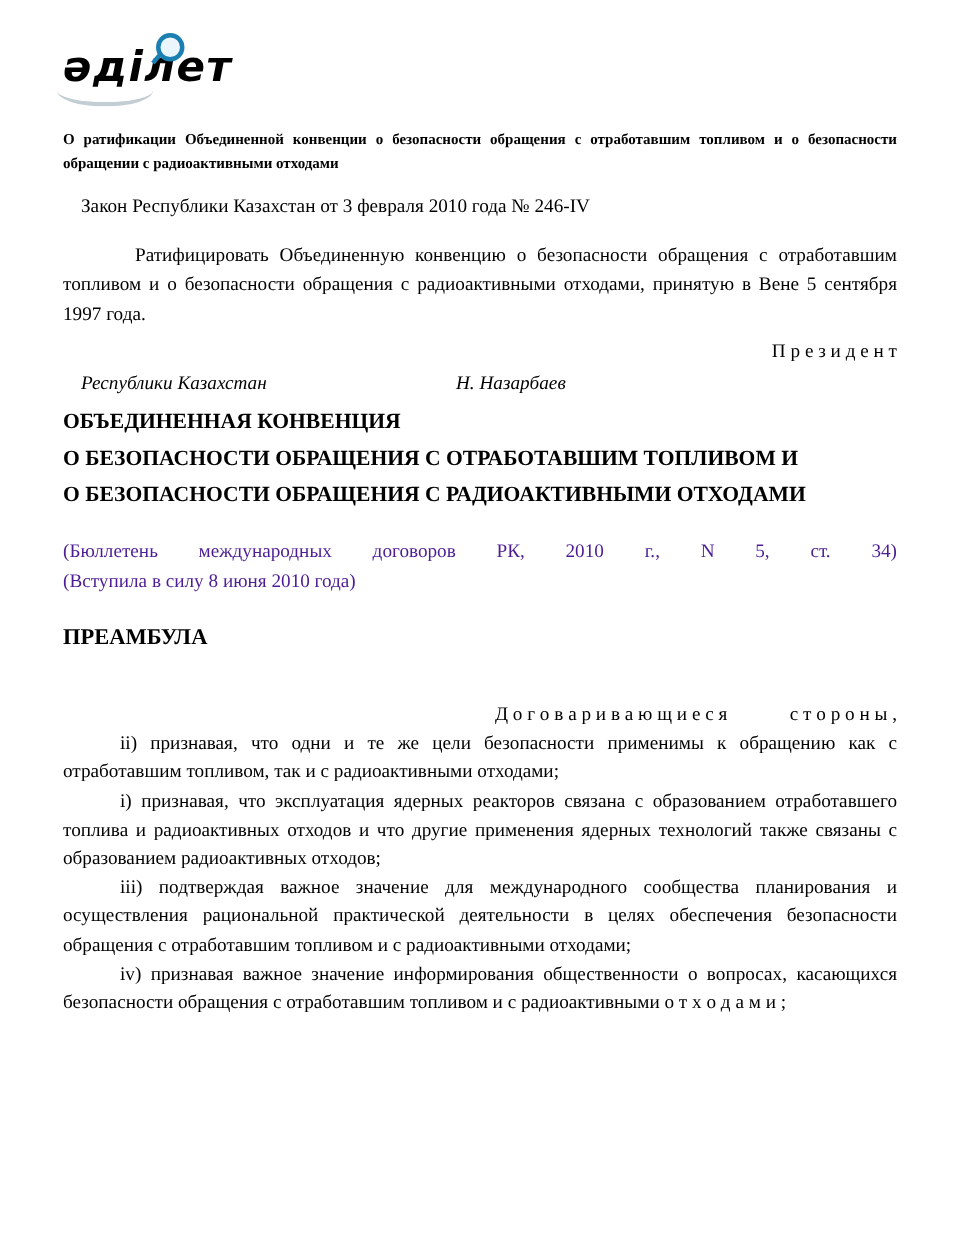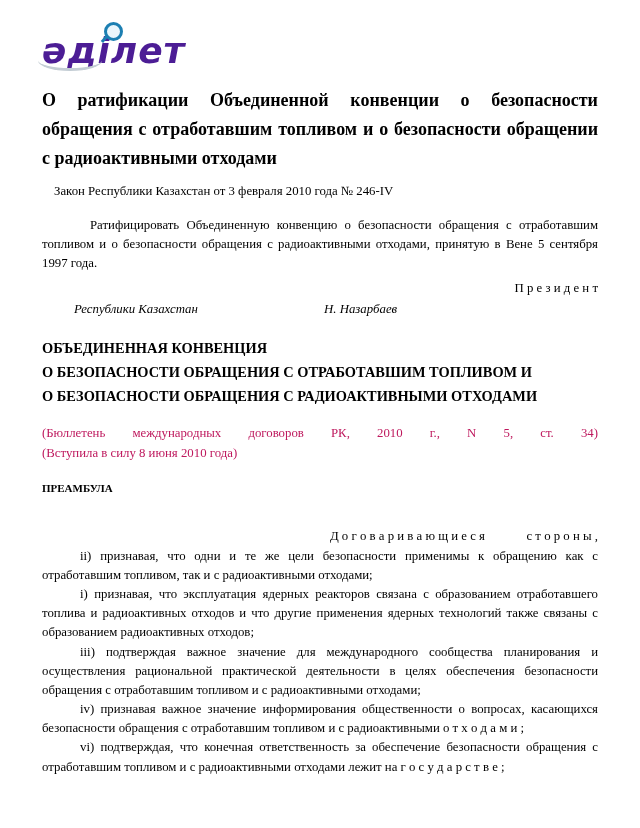--- a/index.html
+++ b/index.html
@@ -6,50 +6,50 @@
   .page{
     width:640px;height:828px;box-sizing:border-box;
     padding:24px 42px 10px 42px;background:#fff;overflow:hidden;
     font-family:"Liberation Serif", serif;font-size:12.8px;color:#000;
     line-height:1.5;
   }
   
   .logo{position:relative;height:52px;margin-bottom:10px;}
   .logo-text{
     font-family:"DejaVu Sans", sans-serif;font-style:italic;font-weight:bold;
-    font-size:36px;color:#4c1d95;letter-spacing:1px;text-align:right;
+    font-size:28px;color:#000000;letter-spacing:1px;text-align:right;
   }
   .magnifier{
     position:absolute;left:62px;top:-2px;width:13px;height:13px;border-radius:50%;
     border:3px solid #1c7fb2;background:#eaf6fc;display:block;
   }
   .magnifier .mag-handle{
     position:absolute;left:-4px;bottom:-5px;width:3px;height:8px;background:#1c7fb2;
     transform:rotate(40deg);display:block;
   }
   .swoosh{
     position:absolute;left:-4px;top:26px;width:64px;height:18px;display:block;
     border-bottom:3px solid #c3cdd4;border-radius:50%;
   }
   .bold{font-weight:bold;}
   .italic{font-style:italic;}
-  .red{color:#be185d;}
+  .red{color:#4c1d95;}
   .just{text-align:justify;}
   .justlast{text-align:justify;text-align-last:justify;}
   .right{text-align:right;font-family:Liberation Serif, serif;}
   .pre{white-space:pre;}
-  .title{font-size:18px;line-height:1.6;margin:6px 0 10px 0;}
+  .title{font-size:10px;line-height:1.6;margin:6px 0 10px 0;}
   .line{margin:2px 12px;}
   .para{margin:14px 0 0 0;text-align:justify;text-indent:48px;}
   .pres{margin-top:6px;}
   .sig-row{display:flex;margin-top:2px;}
-  .sig-row .republic{margin-left:32px;width:250px;}
-  .conv-title{font-size:14.4px;line-height:1.7;margin-top:16px;}
+  .sig-row .republic{margin-left:12px;width:250px;}
+  .conv-title{font-size:14.4px;line-height:1.7;margin-top:4px;}
   .red-block{margin-top:14px;line-height:1.6;}
-  .preamble{margin-top:16px;font-size:11px;}
+  .preamble{margin-top:16px;font-size:15px;}
   .parties{margin-top:31px;}
   .item{margin:0;text-align:justify;text-indent:38px;}
 </style>
 </head>
 <body>
 
 <div class="page">
 
   <div class="logo">
     <span class="logo-text">әділет</span>
@@ -84,15 +84,14 @@
   </div>
 
   <div class="bold preamble">ПРЕАМБУЛА</div>
 
   <div class="right pre parties">Д о г о в а р и в а ю щ и е с я             с т о р о н ы ,</div>
 
   <p class="item">ii) признавая, что одни и те же цели безопасности применимы к обращению как с отработавшим топливом, так и с радиоактивными отходами;</p>
   <p class="item">i) признавая, что эксплуатация ядерных реакторов связана с образованием отработавшего топлива и радиоактивных отходов и что другие применения ядерных технологий также связаны с образованием радиоактивных отходов;</p>
   <p class="item">iii) подтверждая важное значение для международного сообщества планирования и осуществления рациональной практической деятельности в целях обеспечения безопасности обращения с отработавшим топливом и с радиоактивными отходами;</p>
   <p class="item">iv) признавая важное значение информирования общественности о вопросах, касающихся безопасности обращения с отработавшим топливом и с радиоактивными о т х о д а м и ;</p>
-  <p class="item">vi) подтверждая, что конечная ответственность за обеспечение безопасности обращения с отработавшим топливом и с радиоактивными отходами лежит на г о с у д а р с т в е ;</p>
 
 </div>
 
 </body></html>

